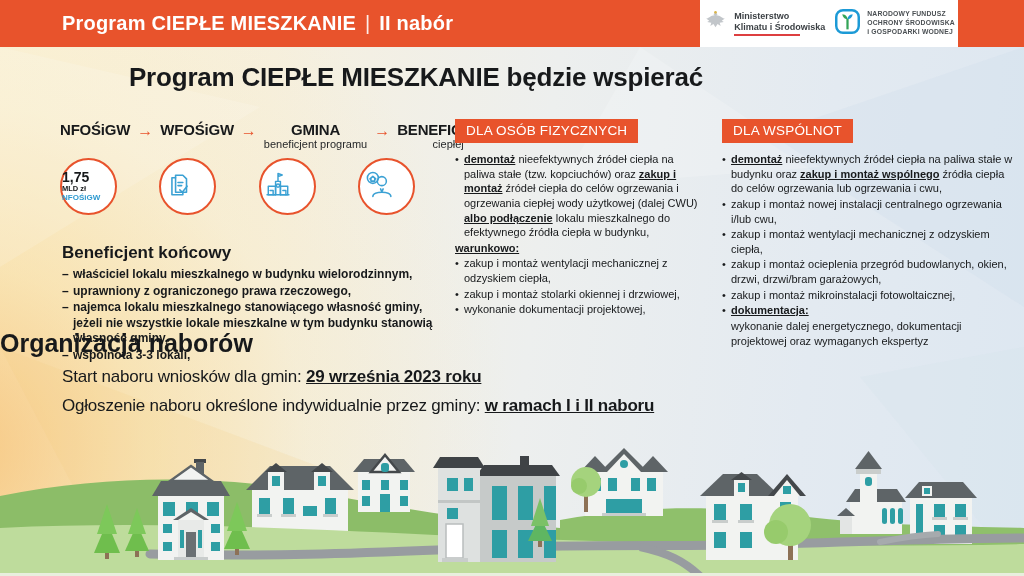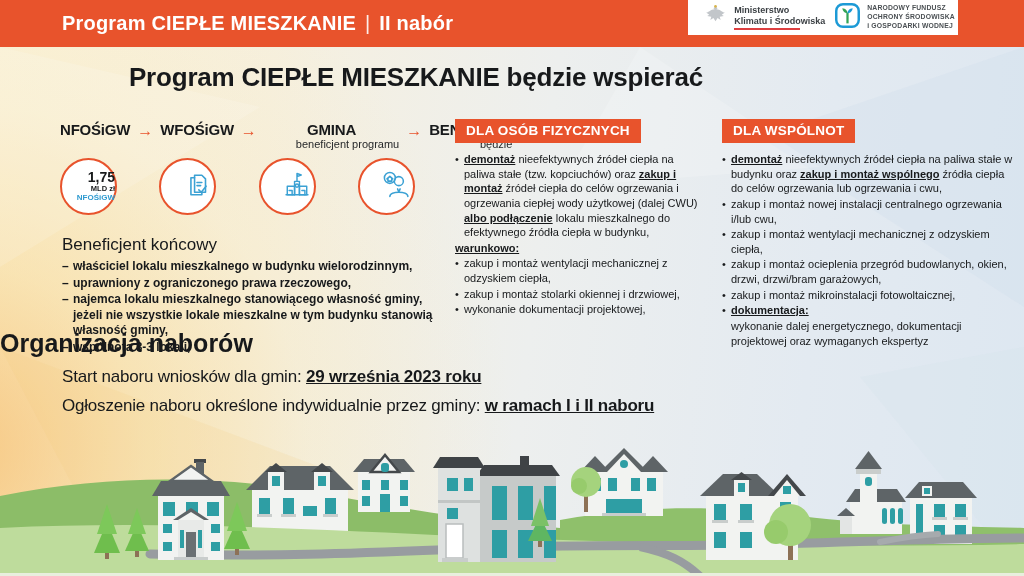--- a/index.html
+++ b/index.html
@@ -9,55 +9,55 @@
     background:
       radial-gradient(circle at -4% 78%, rgba(245,166,60,0.55) 0%, rgba(248,205,115,0.38) 16%, rgba(250,228,170,0.22) 30%, rgba(250,240,210,0) 48%),
       linear-gradient(96deg,#FAF2DA 0%,#F6F0DF 26%,#EDEFEE 52%,#E3EAF1 78%,#DDE7F1 100%);
   }
   
   .topbar{position:absolute;top:0;left:0;width:1024px;height:47px;background:#E8532C;}
   .bar-title{position:absolute;left:62px;top:0;height:47px;line-height:47px;
     color:#fff;font-size:20px;font-weight:bold;letter-spacing:.2px;white-space:nowrap;}
   .bar-title .sep{font-weight:normal;margin:0 9px;opacity:.9;}
   .bar-title .sub{font-weight:bold;}
-  .logo-panel{position:absolute;top:0;right:66px;width:258px;height:35px;background:#fff;
-    display:flex;align-items:center;justify-content:center;gap:9px;padding-left:12px;}
+  .logo-panel{position:absolute;top:0;right:66px;width:258px;height:47px;background:#fff;
+    display:flex;align-items:center;justify-content:center;gap:9px;}
   .logo{display:flex;align-items:center;gap:6px;}
   .min-text{font-size:9px;font-weight:bold;color:#3C4145;line-height:1.2;}
   .min-underline{height:2px;width:66px;background:#DD3F40;margin-top:2px;}
   .nfo-text{font-size:6.8px;font-weight:bold;color:#4A4F53;line-height:1.3;letter-spacing:.2px;}
   
   .main-title{position:absolute;top:62px;left:0;width:832px;text-align:center;
     font-size:26px;font-weight:bold;letter-spacing:-.2px;}
   
   .flow-row{position:absolute;left:60px;top:121px;width:392px;display:flex;align-items:flex-start;gap:7px;}
   .flow-node{text-align:center;}
   .flow-label{font-size:15px;font-weight:bold;letter-spacing:-.2px;white-space:nowrap;}
-  .flow-sub{font-size:11px;color:#26282A;margin-top:0;white-space:nowrap;margin-left:32px;}
+  .flow-sub{font-size:11px;color:#26282A;margin-top:0;white-space:nowrap;}
   .flow-sub:empty{display:none;}
   .flow-arrow{color:#E8532C;font-size:16px;font-weight:bold;line-height:19px;}
   
   .circles-row{position:absolute;left:60px;top:158px;width:355px;display:flex;align-items:center;}
   .circ{flex:none;width:57px;height:57px;border-radius:50%;border:2.5px solid #E8532C;background:#fff;
-    display:flex;flex-direction:column;align-items:flex-end;justify-content:center;box-sizing:border-box;}
+    display:flex;flex-direction:column;align-items:flex-start;justify-content:center;box-sizing:border-box;}
   .conn{flex:1;display:flex;align-items:center;margin:0 -2px;position:relative;z-index:-1;}
   .conn svg{width:100%;height:10px;display:block;}
   .fc-amount{font-size:14px;font-weight:bold;line-height:14px;}
   .fc-unit{font-size:7.5px;font-weight:bold;line-height:9px;}
   .fc-source{font-size:8px;font-weight:bold;color:#2E9AD0;line-height:10px;}
   
   .beneficiary{position:absolute;left:62px;top:227px;width:392px;}
-  .ben-heading{font-size:17px;font-weight:normal;margin:8px 0 4px 0;}
+  .ben-heading{font-size:17px;font-weight:bold;margin:16px 0 4px 0;}
   .beneficiary .li{font-size:12px;font-weight:bold;line-height:1.3;margin-bottom:1px;}
   .beneficiary .marker{width:11px;}
   
   .col{position:absolute;top:119px;}
   .col-a{left:455px;width:252px;}
   .col-b{left:722px;width:296px;}
-  .chip{display:inline-block;background:#E8532C;color:#fff;font-size:13.5px;font-weight:bold;
+  .chip{display:inline-block;background:#E8532C;color:#fff;font-size:13.5px;font-weight:normal;
     padding:4px 11px 5px 11px;letter-spacing:.2px;}
   .col .list{margin-top:9px;}
   .col .li{font-size:11px;line-height:1.33;margin-bottom:1px;}
   
   .li{display:flex;align-items:flex-start;}
   .marker{flex:none;width:9px;}
   .li.ind{padding-left:9px;}
   .b{font-weight:bold;text-decoration:underline;}
   
   .org-title{position:absolute;top:329px;left:0;width:1024px;text-align:left;
@@ -132,21 +132,21 @@
 
     </div>
     <div class="flow-arrow">→</div>
     <div class="flow-node">
       <div class="flow-label">GMINA</div>
       <div class="flow-sub">beneficjent programu</div>
     </div>
     <div class="flow-arrow">→</div>
     <div class="flow-node">
       <div class="flow-label">BENEFICJENT</div>
-      <div class="flow-sub">będzie</div>
+      <div class="flow-sub">ciepłej</div>
     </div>
   </div>
 
   <div class="circles-row">
     <div class="circ">
       <div class="fc-amount">1,75</div>
       <div class="fc-unit">MLD zł</div>
       <div class="fc-source">NFOŚiGW</div>
     </div>
     <div class="conn">

